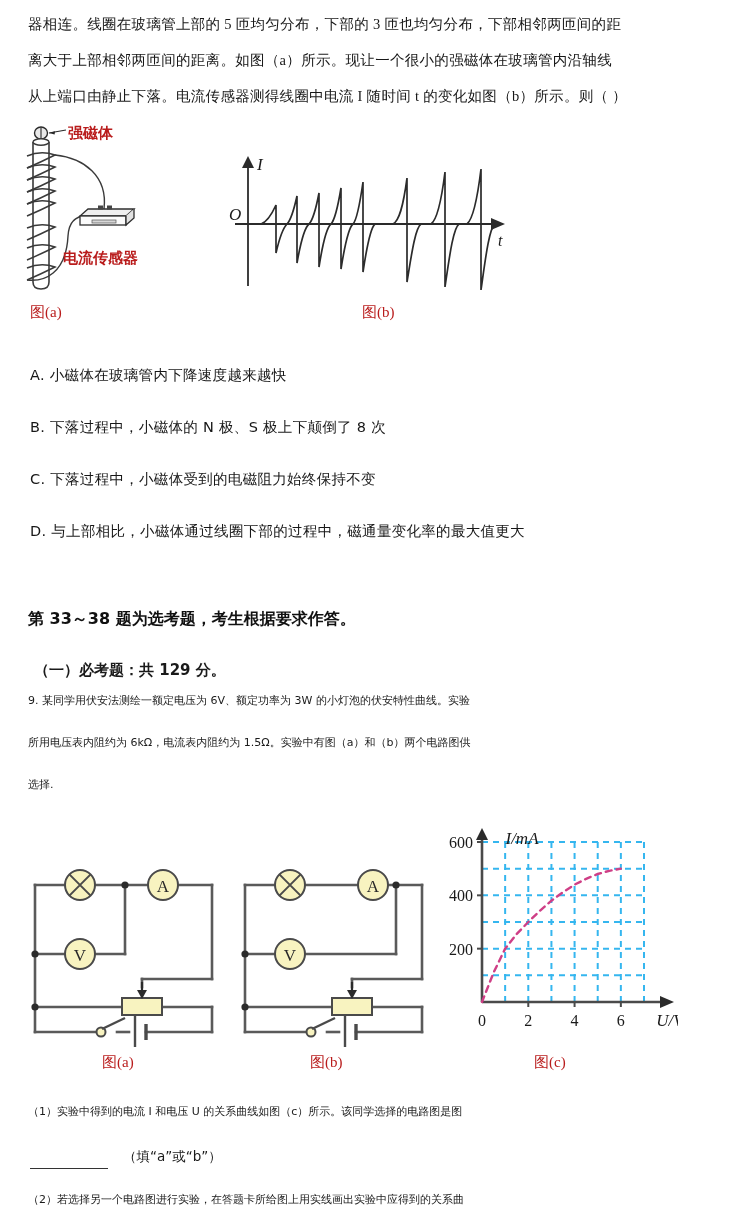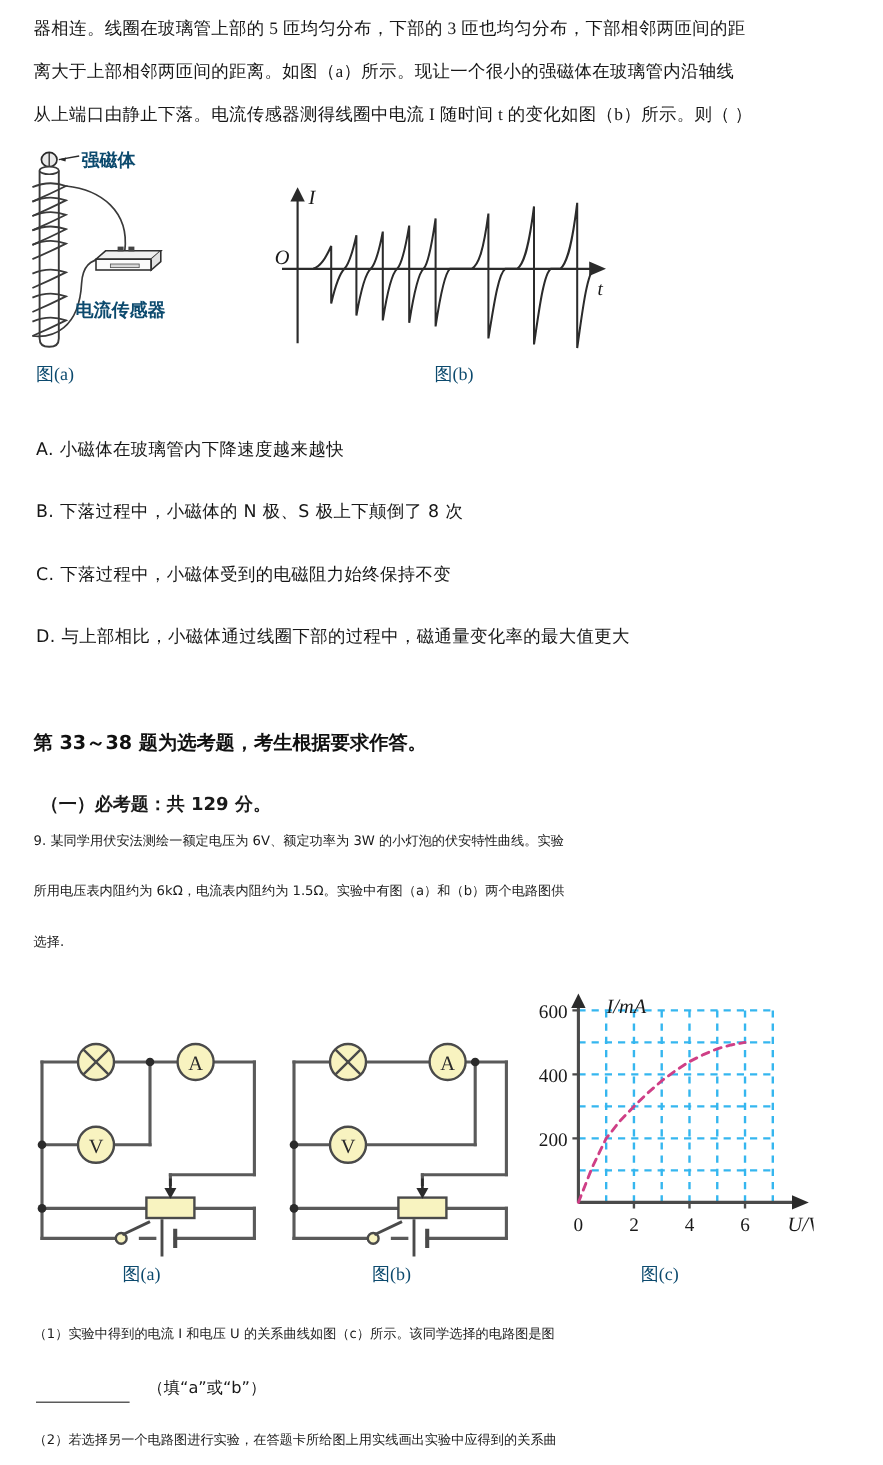--- a/index.html
+++ b/index.html
@@ -52,21 +52,21 @@
   
   .circ{position:absolute;}
 
   
   .figC{position:absolute;left:448px;top:826px;width:230px;height:225px;}
 
   .caption{
     position:absolute;
     font-size:15px;
     font-family:"Liberation Serif",serif;
-    color:#0c4a6e;
+    color:#b91c1c;
     white-space:nowrap;
   }
   .cn{font-family:"DejaVu Sans","Liberation Sans",sans-serif;}
 </style>
 </head>
 <body>
 
 <div class="page">
 
   <div class="para stem" style="top:6px;">器相连。线圈在玻璃管上部的 5 匝均匀分布，下部的 3 匝也均匀分布，下部相邻两匝间的距</div>

